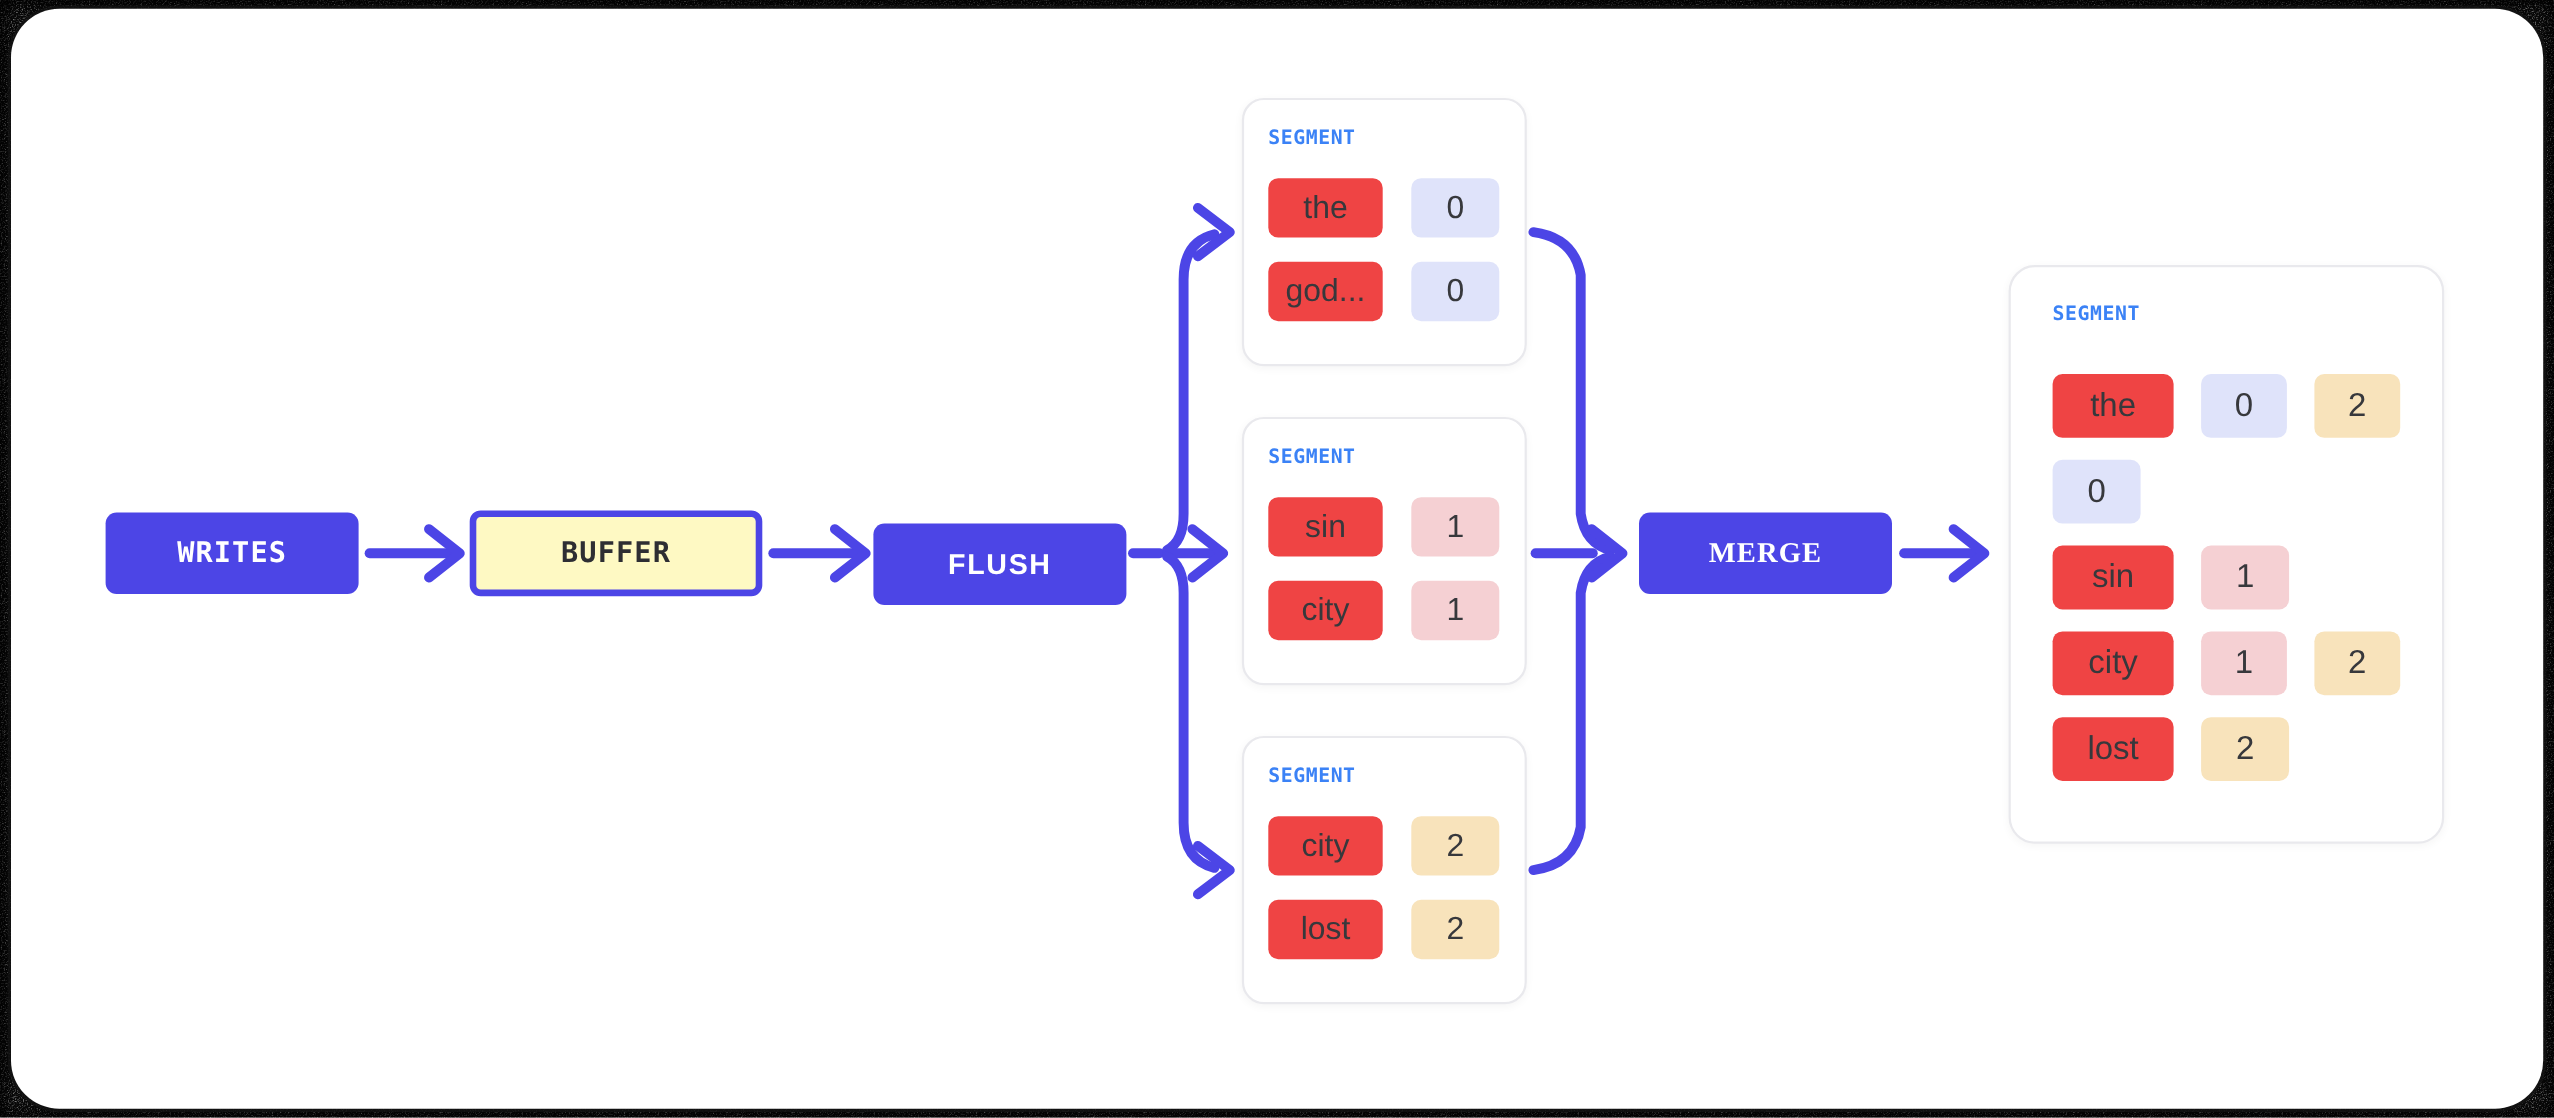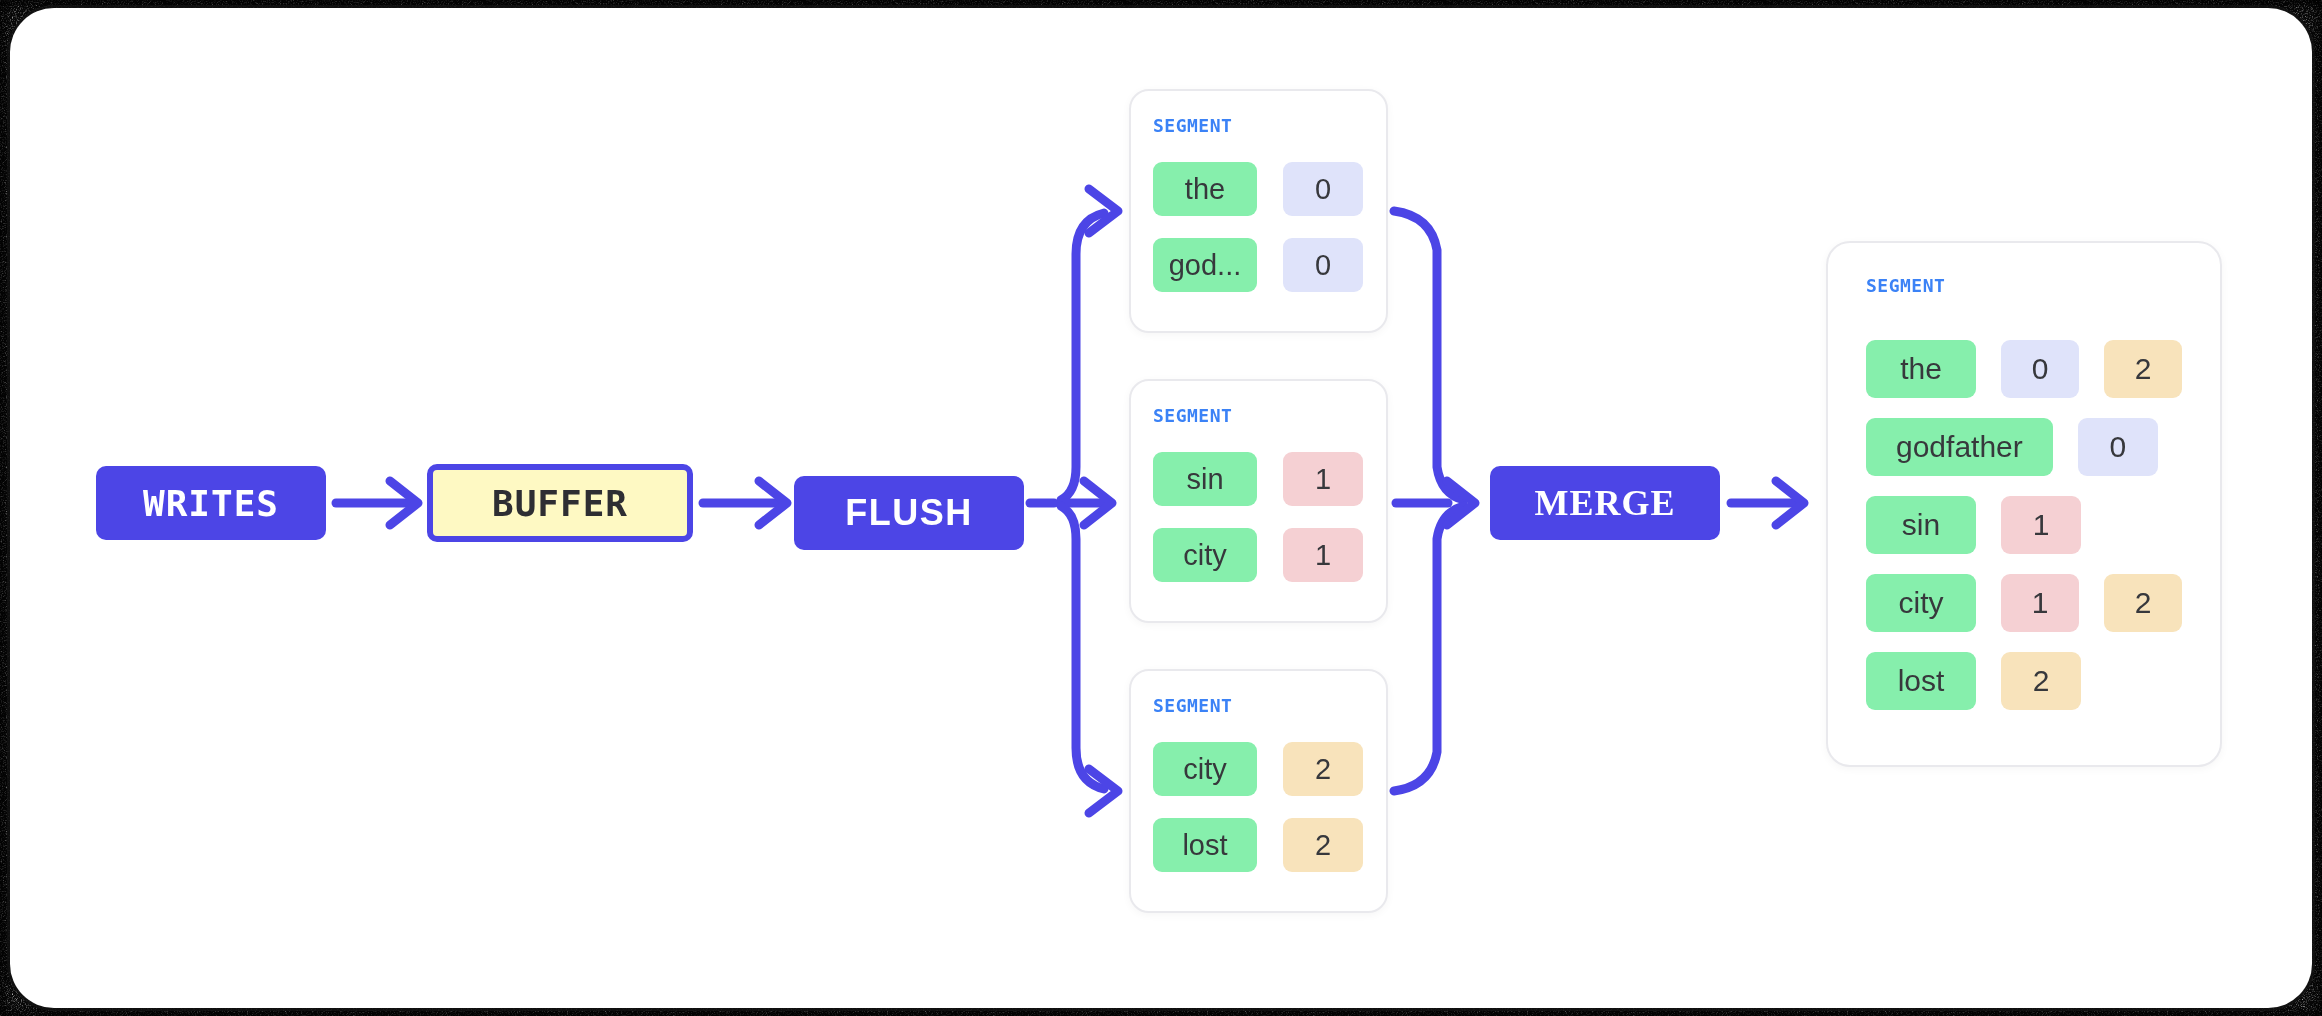--- a/index.html
+++ b/index.html
@@ -19,21 +19,21 @@
     background:#ffffff;border-radius:44px;z-index:2;
     box-shadow:0 0 0 3px rgba(18,18,18,.8), 0 0 18px 9px rgba(0,0,0,.4);
   }
   #wires{position:absolute;inset:0;z-index:3;pointer-events:none;}
   .layer{position:absolute;inset:0;z-index:4;}
 
   .node{
     position:absolute;display:flex;align-items:center;justify-content:center;
     box-sizing:border-box;border-radius:10px;
     font-family:"DejaVu Sans Mono","Liberation Mono",monospace;
-    font-weight:700;font-size:36px;letter-spacing:1px;
+    font-weight:700;font-size:26px;letter-spacing:1px;
     color:#ffffff;
   }
   .node.filled{background:var(--accent);}
   .node.outlined{background:#fef9c3;border:6px solid var(--accent);color:#2e2e33;}
   .node.sansfont{font-family:"Liberation Sans",sans-serif;font-weight:700;letter-spacing:1.5px;}
 
   .seg{
     position:absolute;box-sizing:border-box;background:#ffffff;
     border:2px solid #e9e9ed;border-radius:20px;
     padding:24px 22px;box-shadow:0 2px 8px rgba(0,0,0,.04);
@@ -42,21 +42,21 @@
     font-family:"DejaVu Sans Mono","Liberation Mono",monospace;
     font-weight:700;font-size:18px;color:#3b82f6;letter-spacing:.5px;
   }
   .seg-rows{display:flex;flex-direction:column;gap:22px;margin-top:26px;}
   .seg-row{display:flex;align-items:center;gap:26px;}
   .chip{
     box-sizing:border-box;height:54px;border-radius:9px;
     display:flex;align-items:center;justify-content:center;
     font-size:29px;color:#37383c;
   }
-  .chip.word{background:#86efac;width:104px;}
+  .chip.word{background:#ef4444;width:104px;}
   .chip.num{width:80px;}
   .num-lavender{background:#dfe3fa;}
   .num-pink{background:#f5d0d3;}
   .num-yellow{background:#f8e3bb;}
 
   
   .seg.big{padding:32px 38px;border-radius:24px;}
   .seg.big .seg-rows{margin-top:44px;gap:20px;}
   .seg.big .seg-row{gap:25px;}
   .seg.big .chip{height:58px;font-size:30px;}
@@ -155,21 +155,20 @@
 
     <div class="seg big" id="seg-merged" style="left:1826px;top:241px;width:396px;height:526px;">
         <div class="seg-title">SEGMENT</div>
         <div class="seg-rows">
           <div class="seg-row">
             <span class="chip word">the</span>
             <span class="chip num num-lavender">0</span>
             <span class="chip num num-yellow">2</span>
           </div>
           <div class="seg-row">
-            <span class="chip word">godfather</span>
             <span class="chip num num-lavender">0</span>
           </div>
           <div class="seg-row">
             <span class="chip word">sin</span>
             <span class="chip num num-pink">1</span>
           </div>
           <div class="seg-row">
             <span class="chip word">city</span>
             <span class="chip num num-pink">1</span>
             <span class="chip num num-yellow">2</span>

